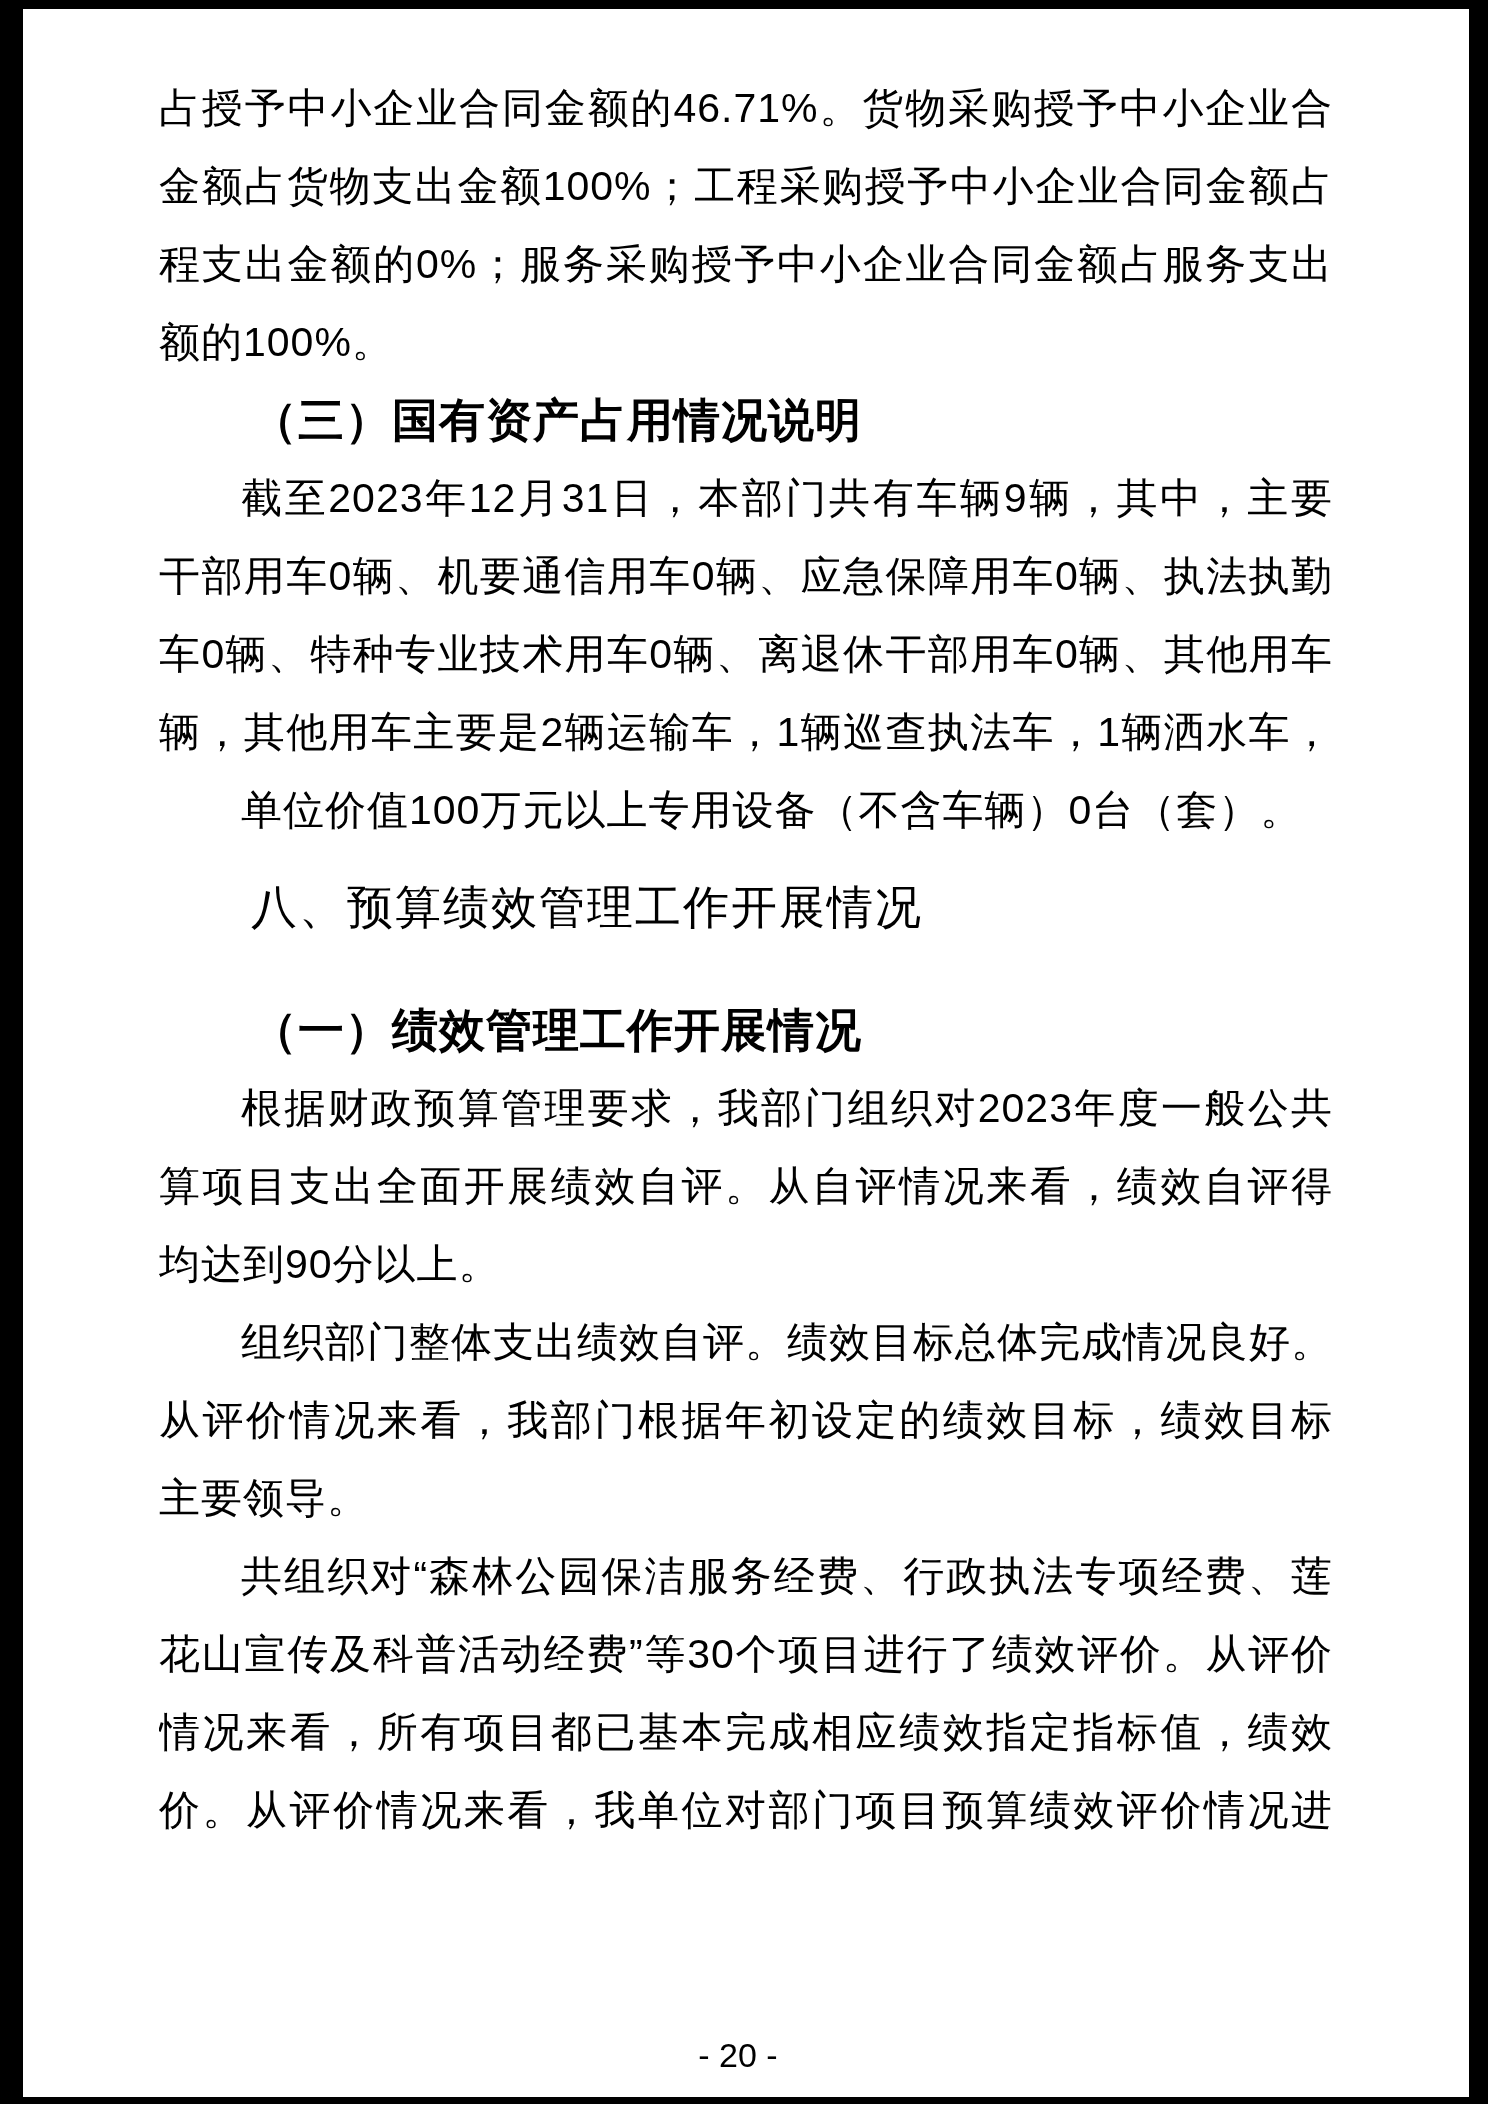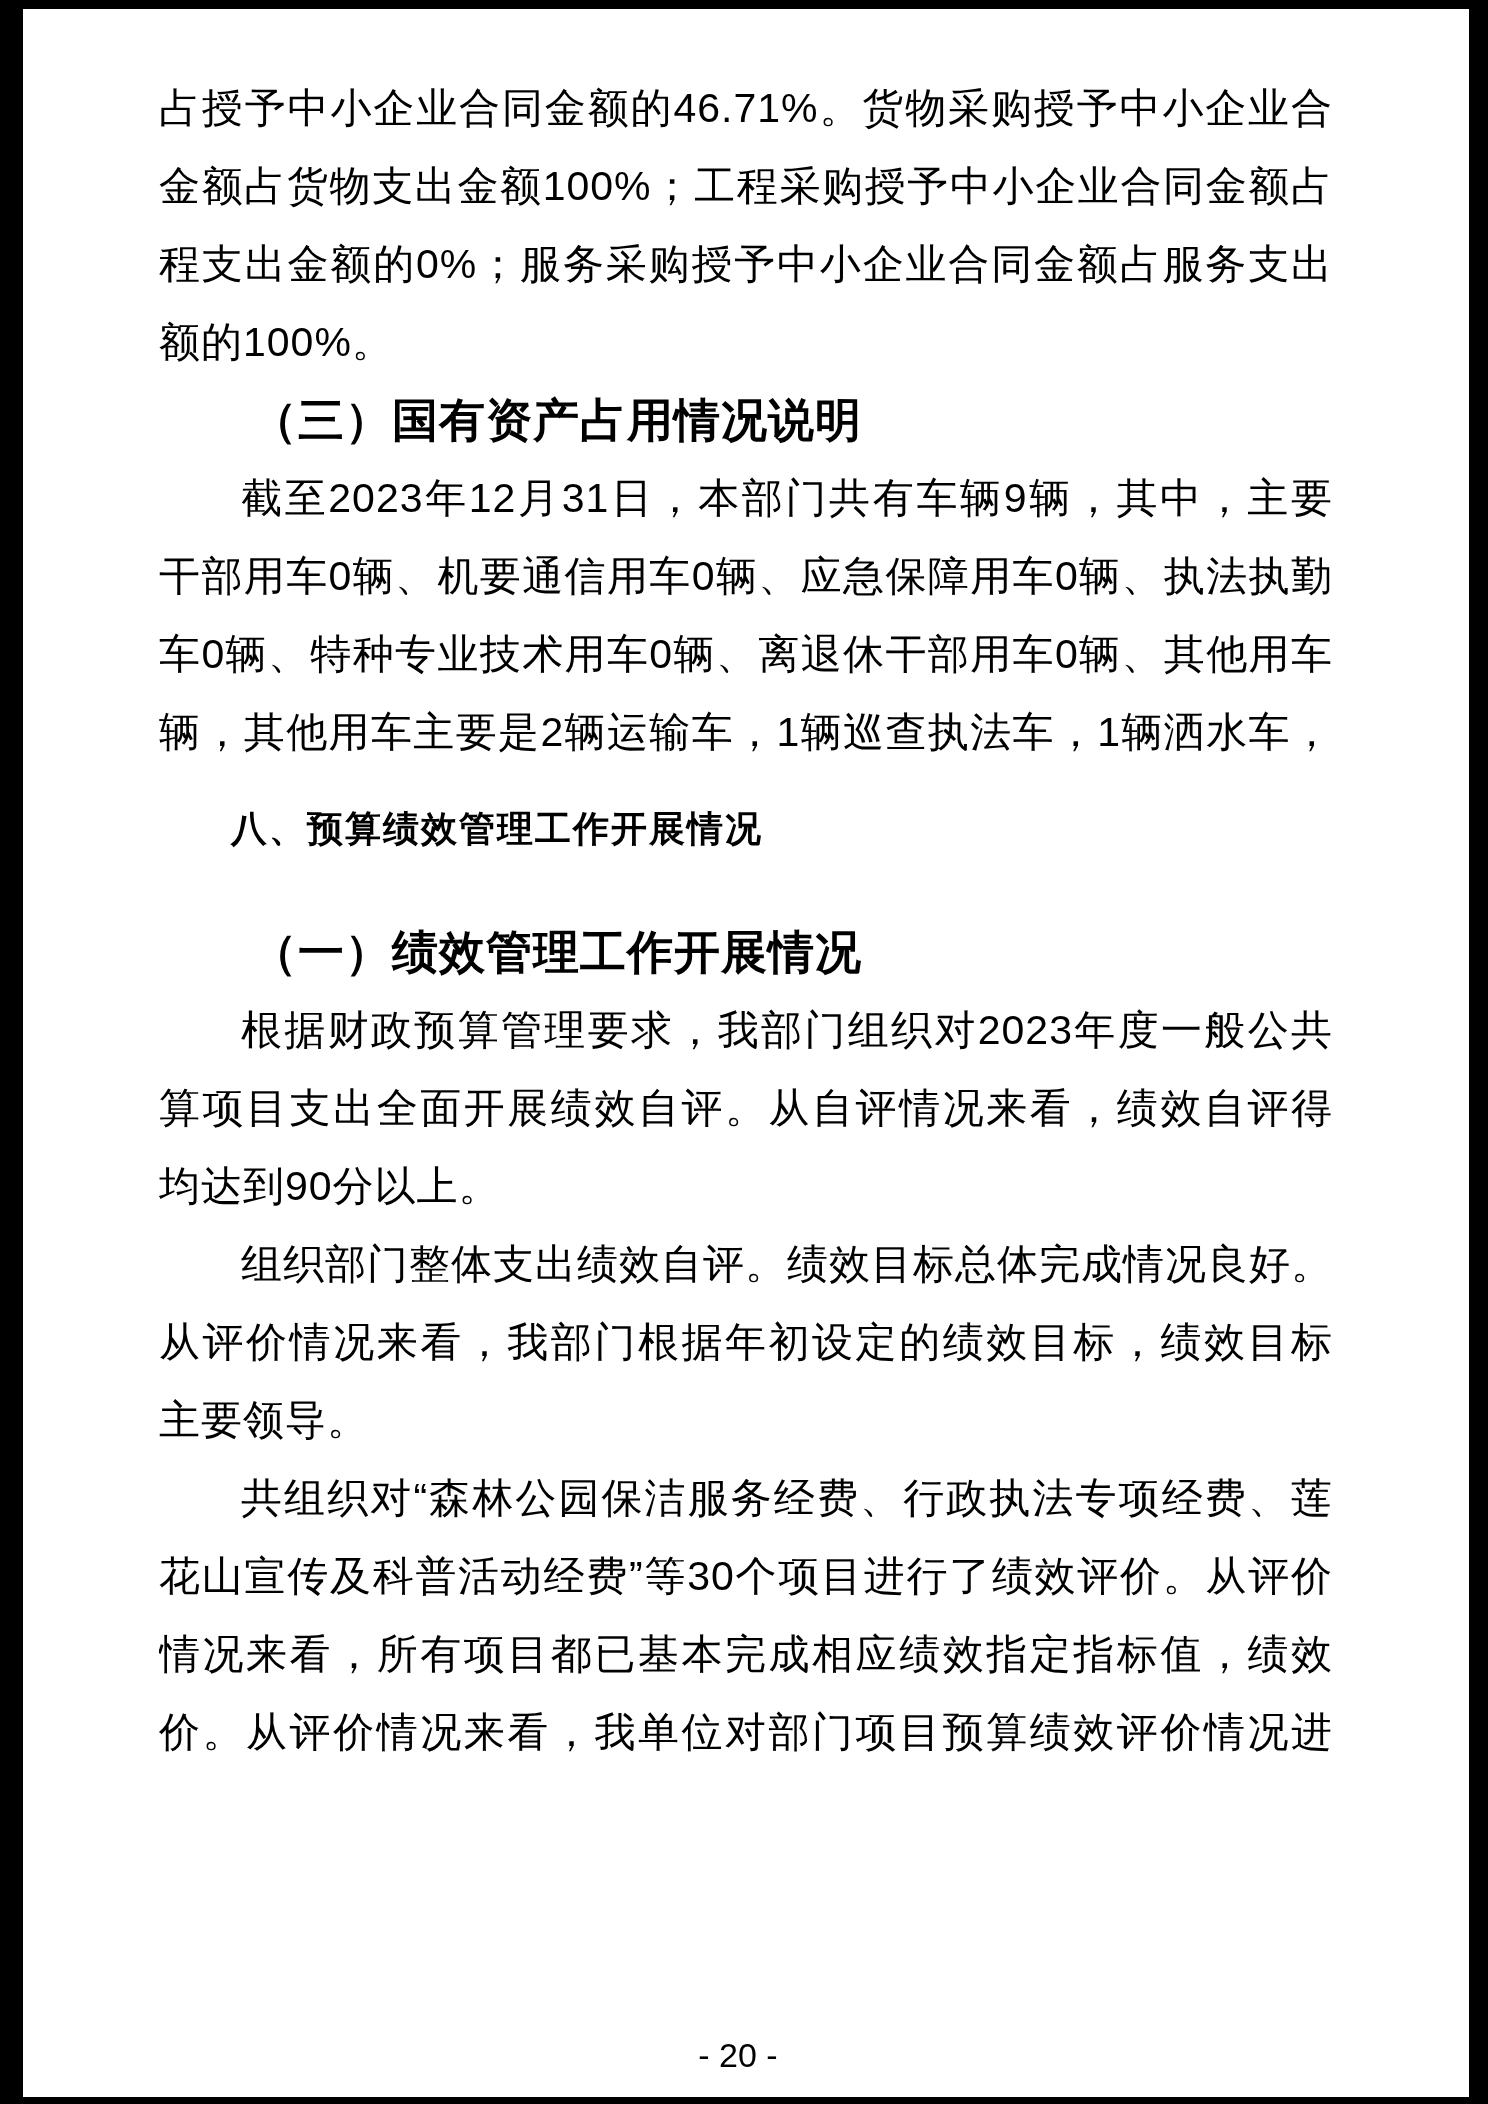--- a/index.html
+++ b/index.html
@@ -45,28 +45,27 @@
   }
   .heading-bold {
     font-weight: bold;
     font-size: 46px;
     line-height: 78px;
     height: 78px;
     text-indent: 2em;
     letter-spacing: 1px;
   }
   .heading-section {
-    font-size: 36px;
+    font-size: 46px;
     line-height: 80px;
     height: 80px;
     text-indent: 2em;
     margin-top: 18px;
     margin-bottom: 44px;
     letter-spacing: 2px;
-    font-weight: bold;
   }
   .footer {
     position: absolute;
     bottom: 16px;
     left: 0;
     right: 16px;
     text-align: center;
     font-size: 34px;
     line-height: 52px;
   }
@@ -85,20 +84,21 @@
 
   <div class="heading-bold">（三）国有资产占用情况说明</div>
 
   <div>
     <div class="line indent">截至2023年12月31日，本部门共有车辆9辆，其中，主要领导</div>
     <div class="line">干部用车0辆、机要通信用车0辆、应急保障用车0辆、执法执勤用</div>
     <div class="line">车0辆、特种专业技术用车0辆、离退休干部用车0辆、其他用车9</div>
     <div class="line">辆，其他用车主要是2辆运输车，1辆巡查执法车，1辆洒水车，4</div>
   </div>
 
+  <div class="line end indent">单位价值100万元以上专用设备（不含车辆）0台（套）。</div>
 
   <div class="heading-section">八、预算绩效管理工作开展情况</div>
 
   <div class="heading-bold">（一）绩效管理工作开展情况</div>
 
   <div>
     <div class="line indent">根据财政预算管理要求，我部门组织对2023年度一般公共预</div>
     <div class="line">算项目支出全面开展绩效自评。从自评情况来看，绩效自评得分</div>
     <div class="line end">均达到90分以上。</div>
   </div>

